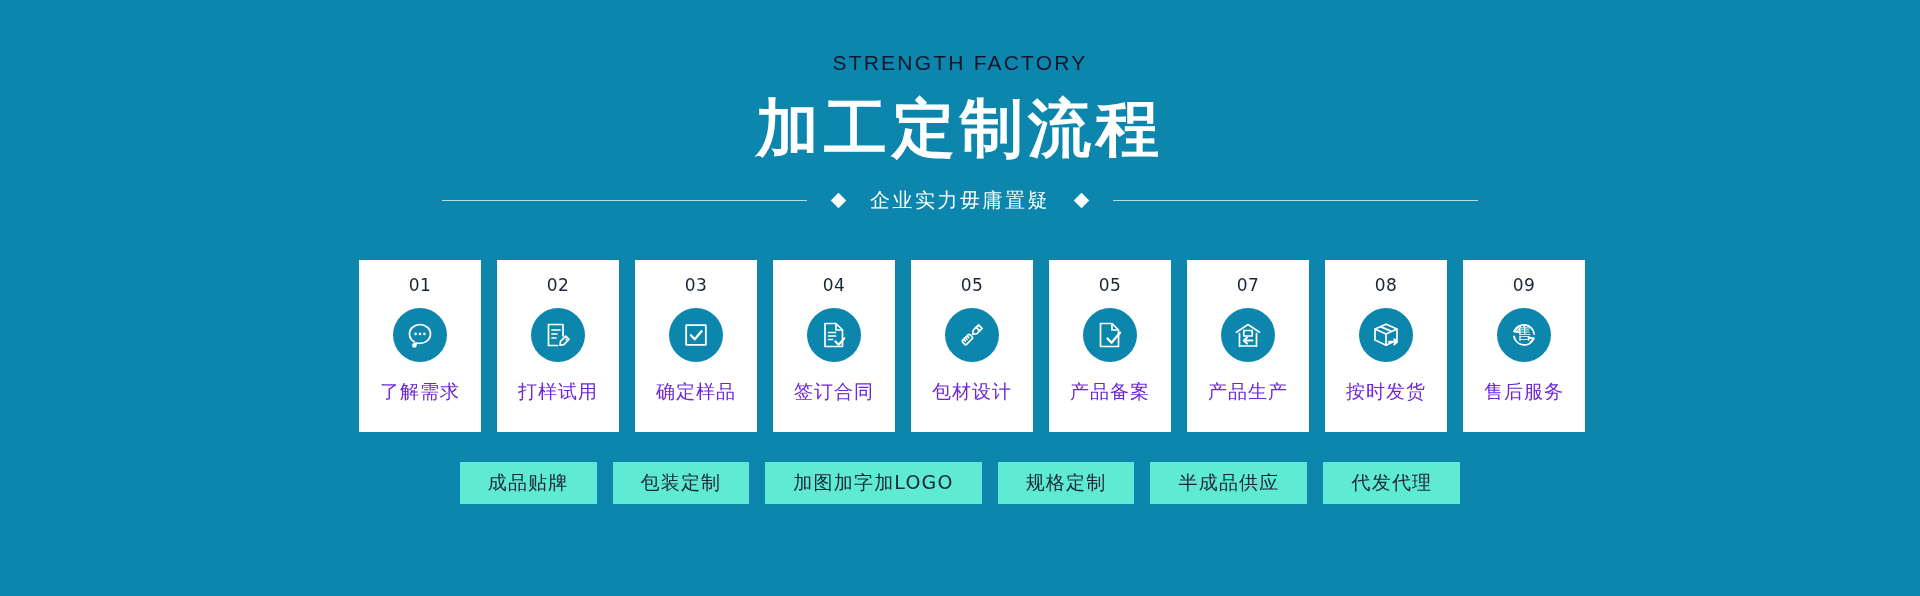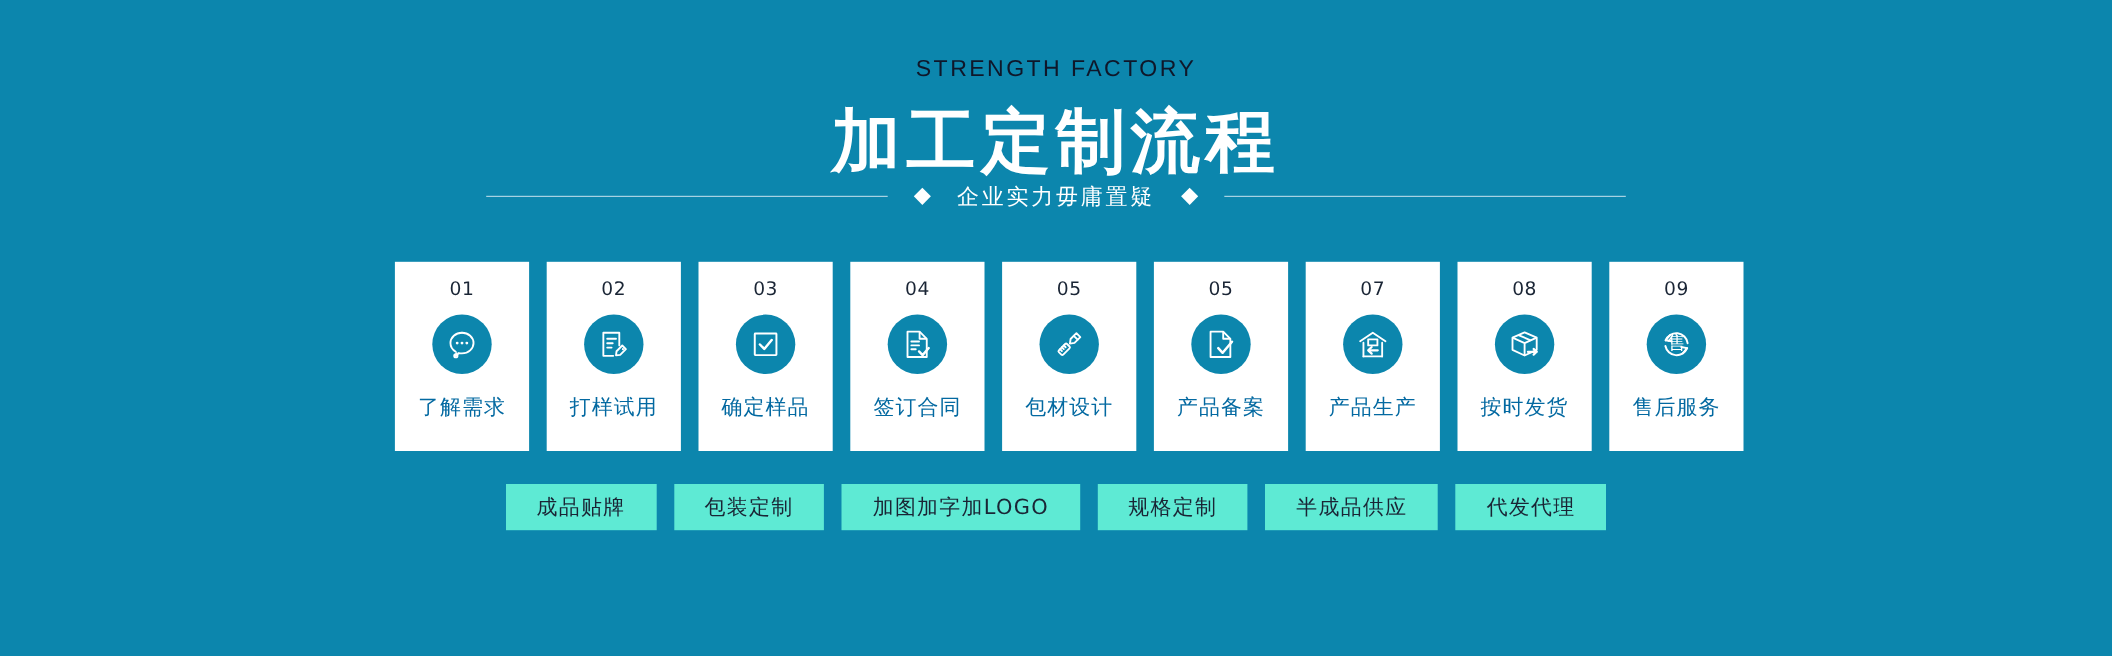--- a/index.html
+++ b/index.html
@@ -53,20 +53,21 @@
     font-family: "DejaVu Sans", "Liberation Sans", sans-serif;
     white-space: nowrap;
   }
 
   
   .subtitle-row {
     display: flex;
     align-items: center;
     justify-content: center;
     width: 1036px;
+    margin-top: 22px;
     gap: 6px;
   }
 
   .rule {
     flex: 1 1 auto;
     height: 1px;
     background: #b7dbe9;
   }
 
   .diamond {
@@ -119,21 +120,21 @@
     background: #0c86ad;
     margin-top: 14px;
     display: flex;
     align-items: center;
     justify-content: center;
   }
 
   .step-circle svg { display: block; }
 
   .step-label {
-    color: #0369a1;
+    color: #6d28d9;
     font-size: 19px;
     letter-spacing: 1px;
     margin-top: 17px;
     white-space: nowrap;
     font-family: "DejaVu Sans", "Liberation Sans", sans-serif;
   }
 
   
   .tags {
     display: flex;

